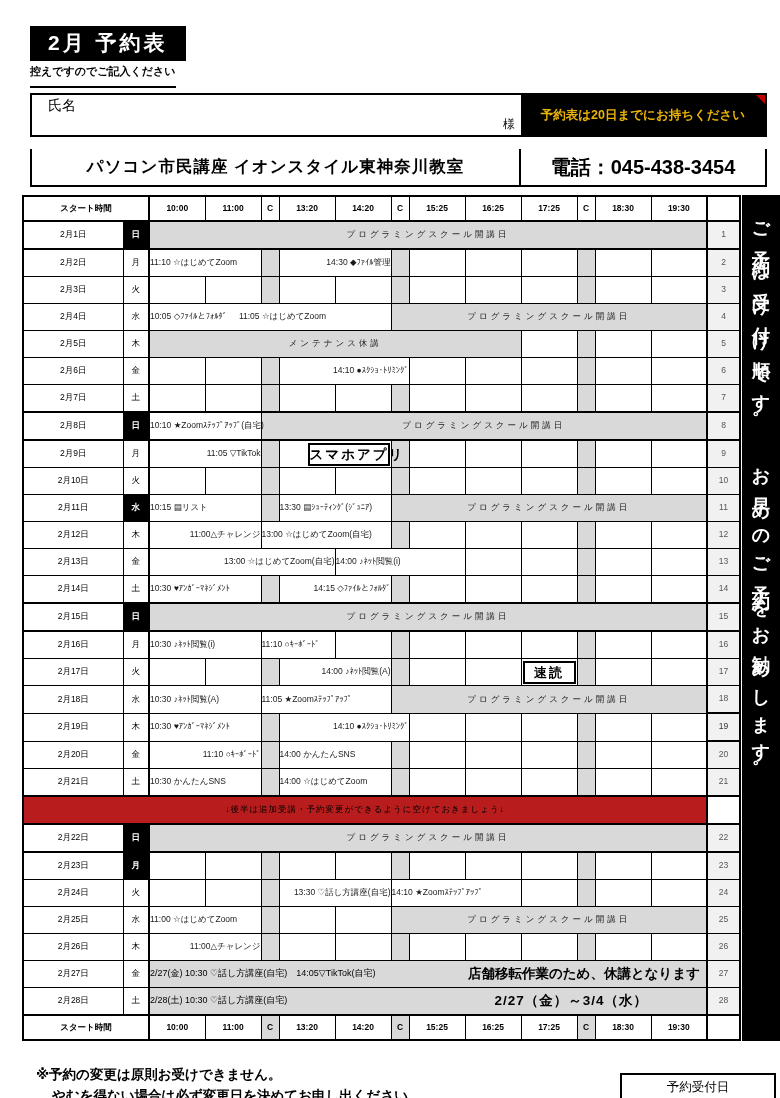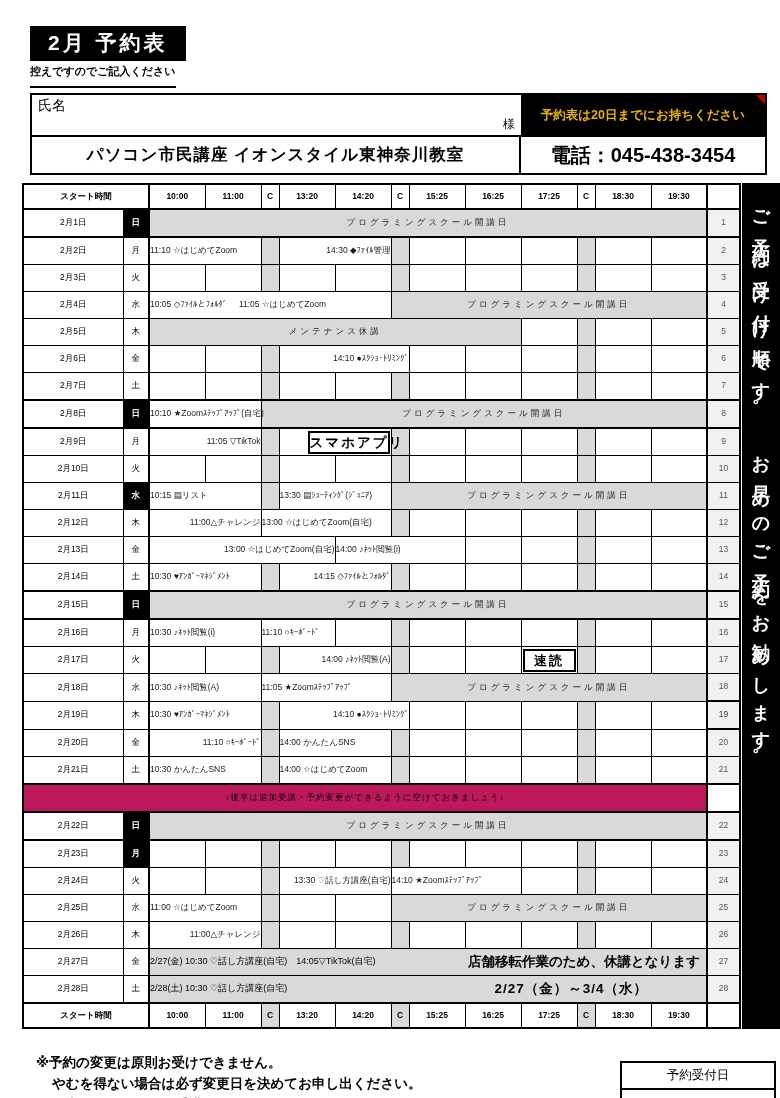--- a/index.html
+++ b/index.html
@@ -3,26 +3,26 @@
 <meta charset="utf-8">
 <style>
   html,body{margin:0;padding:0;background:#fff;}
   body{width:780px;height:1098px;font-family:"Liberation Sans","DejaVu Sans",sans-serif;color:#000;overflow:hidden;}
   .sheet{padding:26px 0 0 22px;}
   
   .hdrblock{width:737px;margin-left:8px;}
   .titlebox{display:inline-block;background:#000;color:#fff;font-weight:bold;font-size:21px;letter-spacing:3px;padding:3px 18px 4px 18px;}
   .sub{display:inline-block;font-size:11px;font-weight:bold;border-bottom:2px solid #000;margin:3px 0 5px 0;padding-bottom:7px;}
   .namerow{display:flex;border:2px solid #000;height:40px;}
-  .namecell{flex:1;display:flex;justify-content:space-between;padding:2px 6px 2px 6px;}
+  .namecell{flex:1;display:flex;justify-content:space-between;padding:2px 6px 2px 16px;}
   .namecell .lbl{font-size:14px;align-self:flex-start;}
   .namecell .suffix{font-size:12px;align-self:flex-end;}
   .notice{width:244px;background:#000;color:#eab308;display:flex;align-items:center;justify-content:center;font-size:12.5px;font-weight:bold;position:relative;}
   .notice .redmark{position:absolute;top:0;right:0;width:0;height:0;border-left:9px solid transparent;border-top:9px solid #c00000;}
-  .schoolrow{display:flex;border:2px solid #000;border-top:none;height:36px;}
+  .schoolrow{display:flex;border:2px solid #000;border-top:none;height:36px;margin-top:12px;}
   .schoolcell{flex:1;display:flex;align-items:center;justify-content:center;font-size:16.5px;font-weight:bold;letter-spacing:1px;}
   .phonecell{width:244px;border-left:2px solid #000;display:flex;align-items:center;justify-content:center;font-size:20px;font-weight:bold;}
   
   .main{display:flex;margin-top:8px;align-items:stretch;}
   table.sched{border-collapse:collapse;table-layout:fixed;width:717px;border:2px solid #000;}
   table.sched td{border:1px solid #000;height:26px;padding:0;white-space:nowrap;font-size:8.5px;line-height:1.1;}
   tr.hrow td{height:23px;}
   .hd{font-size:12px;font-weight:bold;text-align:center;background:#fff;}
   .sl{border-right:2px solid #000 !important;}
   .nh{border-left:2px solid #000 !important;background:#fff;}
@@ -34,21 +34,21 @@
   .c{background:#d9d9d9;}
   .e{background:#fff;}
   .ev{background:#fff;text-align:left;padding:0 3px;color:#1a1a1a;}
   .ev.rt{text-align:right;}
   .ev.ctr{text-align:right;}
   .ev .sp2{margin-left:12px;}
   .g{background:#d9d9d9;font-size:12.5px;text-align:center;letter-spacing:3px;color:#1a1a1a;}
   tr.sun td{border-top:2.5px solid #000;border-bottom:2.5px solid #000;}
   tr.nt td{border-top:2.5px solid #000;border-bottom:2.5px solid #000;}
   tr.bh td{border-top:2.5px solid #000;}
-  .noterow{font-size:12px;text-align:center;background:#be185d;letter-spacing:1px;}
+  .noterow{font-size:12px;text-align:center;background:#b91c1c;letter-spacing:1px;}
   .bx{background:#fff;text-align:center;padding:1px;}
   .stamp{border:2px solid #000;background:#fff;font-weight:bold;font-size:13px;line-height:19px;letter-spacing:2px;margin:0 1px;}
   .stamp.big{font-size:13.5px;margin-left:28px;}
   .gfull{background:#d9d9d9;padding:0 4px;}
   .gf{display:flex;justify-content:space-between;align-items:center;}
   .gf .l{font-size:9px;}
   .gf .r{font-size:13.5px;font-weight:bold;padding-right:6px;}
   .gf .r.r2{padding-right:58px;letter-spacing:1px;}
   .side{width:40px;background:#000;margin-left:1px;display:flex;flex-direction:column;align-items:center;padding-top:14px;gap:20px;}
   .side span{writing-mode:vertical-rl;text-orientation:upright;color:#fff;font-size:18px;letter-spacing:7px;font-weight:bold;}

